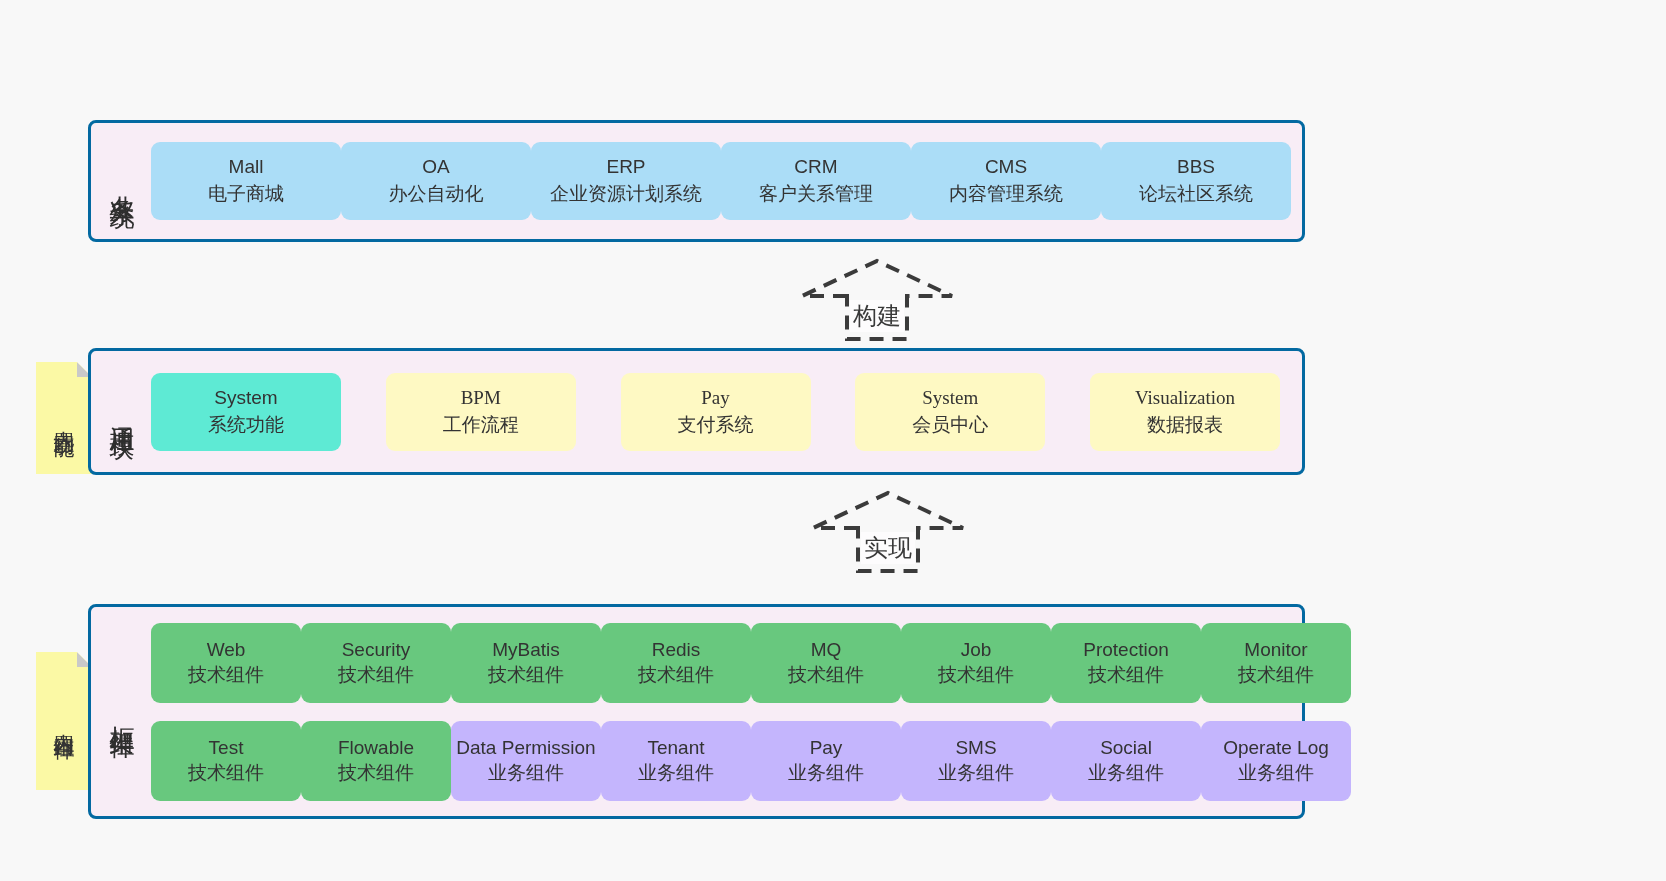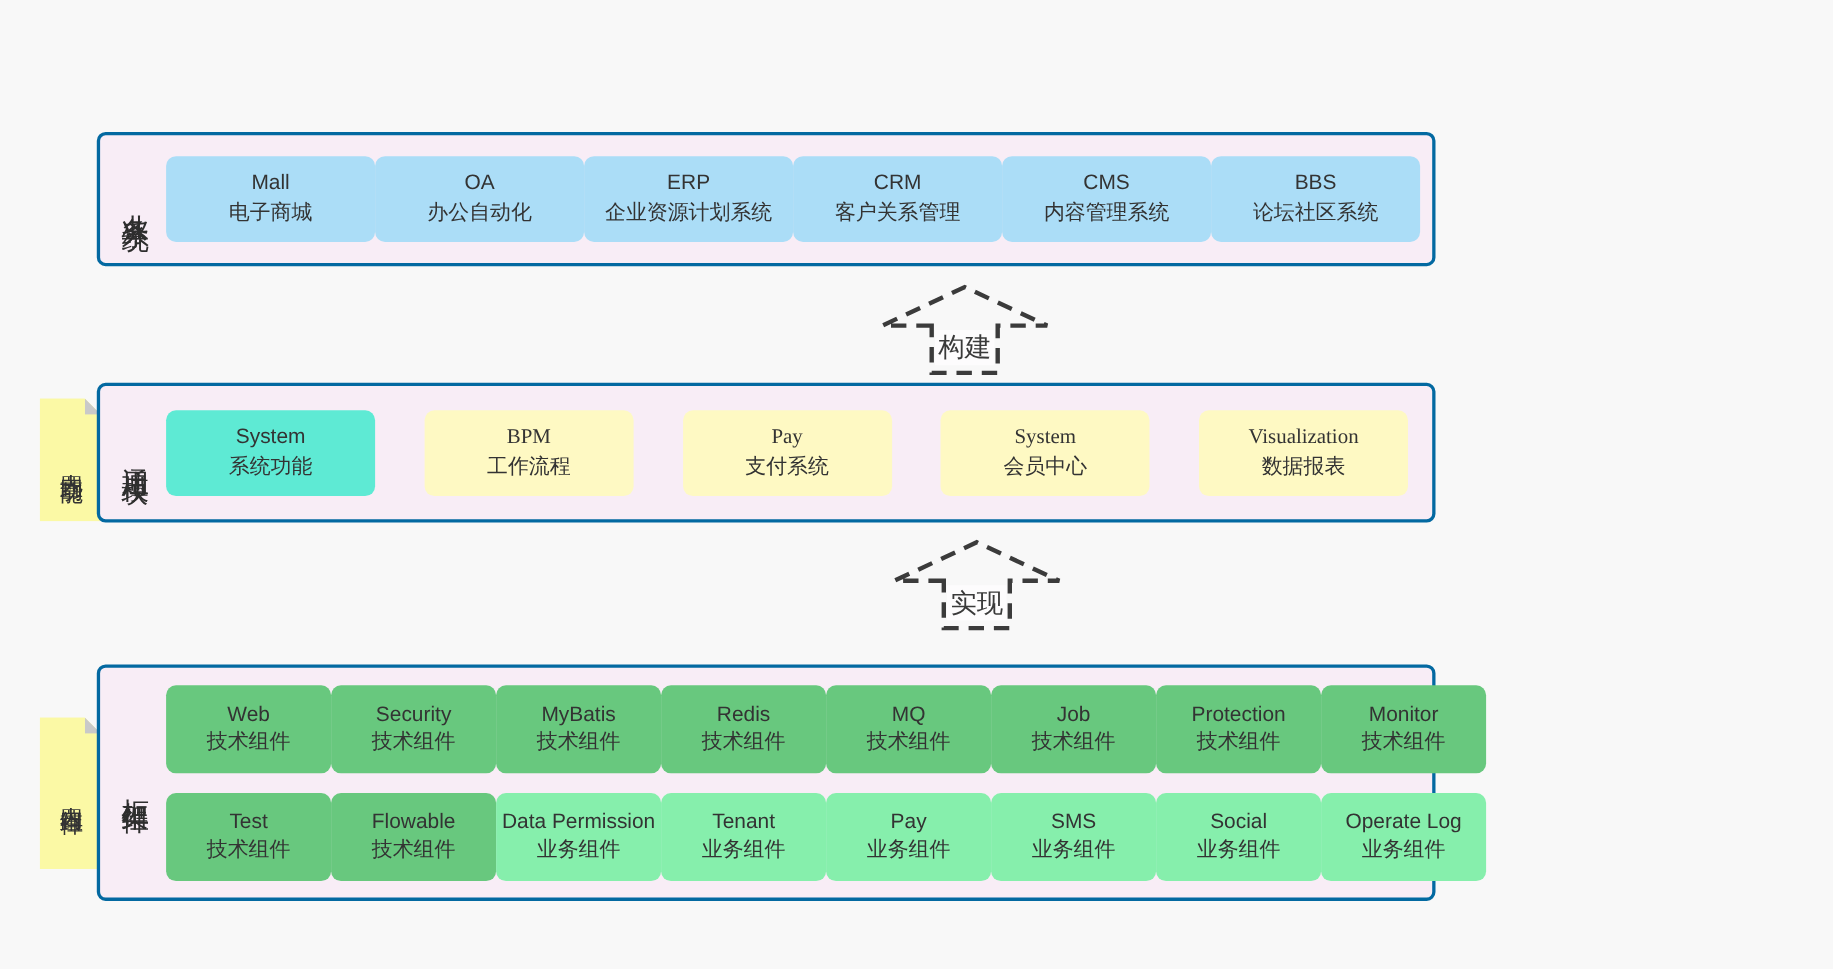--- a/index.html
+++ b/index.html
@@ -50,21 +50,21 @@
     text-align:center;
     font-size:19px;line-height:1.42;
     color:#333;
   }
   .node-wide{width:190px;height:78px;}
   .node-sm{width:150px;height:80px;line-height:1.3;}
   .blue{background:#abddf7;}
   .red{background:#5eead4;text-align:center;}
   .pink{background:#fef9c3;font-family:Liberation Serif, serif;}
   .green{background:#68c87e;}
-  .lightgreen{background:#86efac;}
+  .lightgreen{background:#c4b5fd;}
 
   
   .sticky{
     position:absolute;left:36px;width:56px;
     background:#fbf9a5;
     clip-path:polygon(0 0,calc(100% - 15px) 0,100% 15px,100% 100%,0 100%);
     display:flex;align-items:center;justify-content:center;
     z-index:1;
   }
   #sticky-modules{top:362px;height:112px;}

